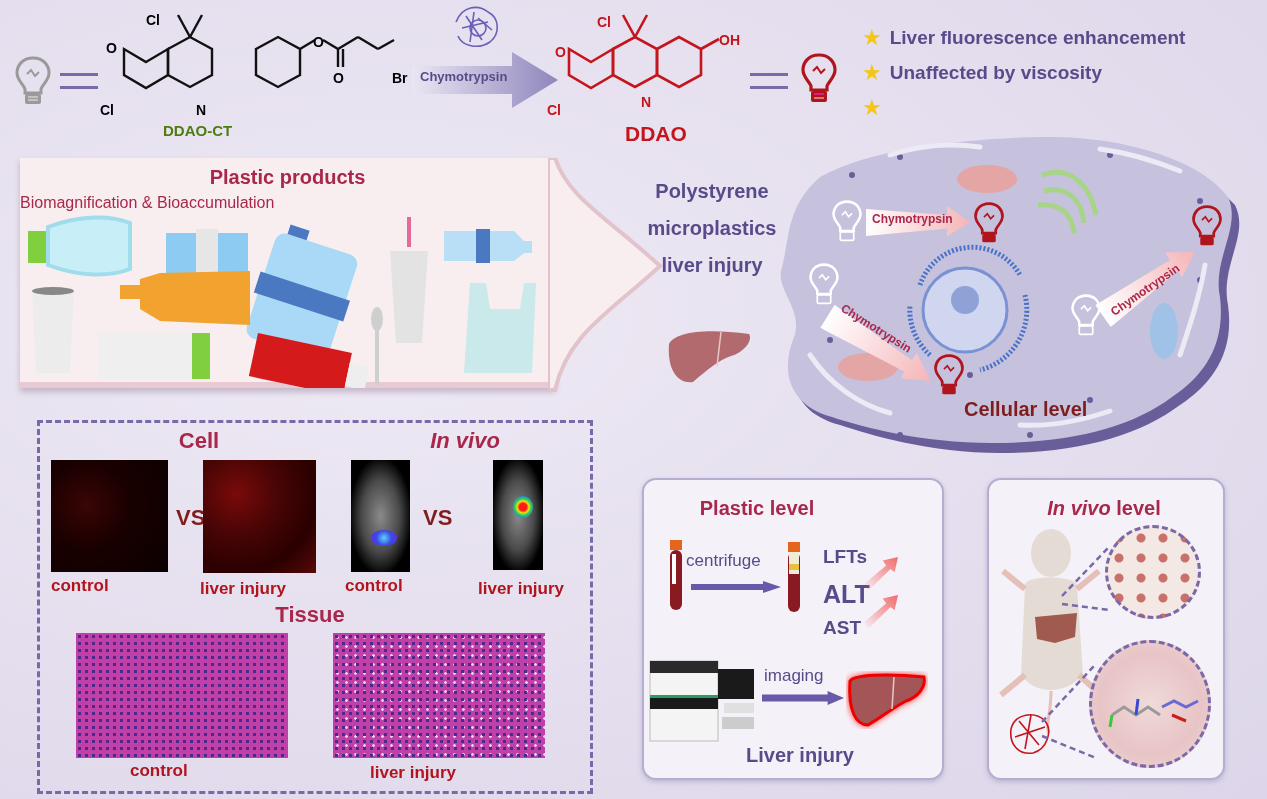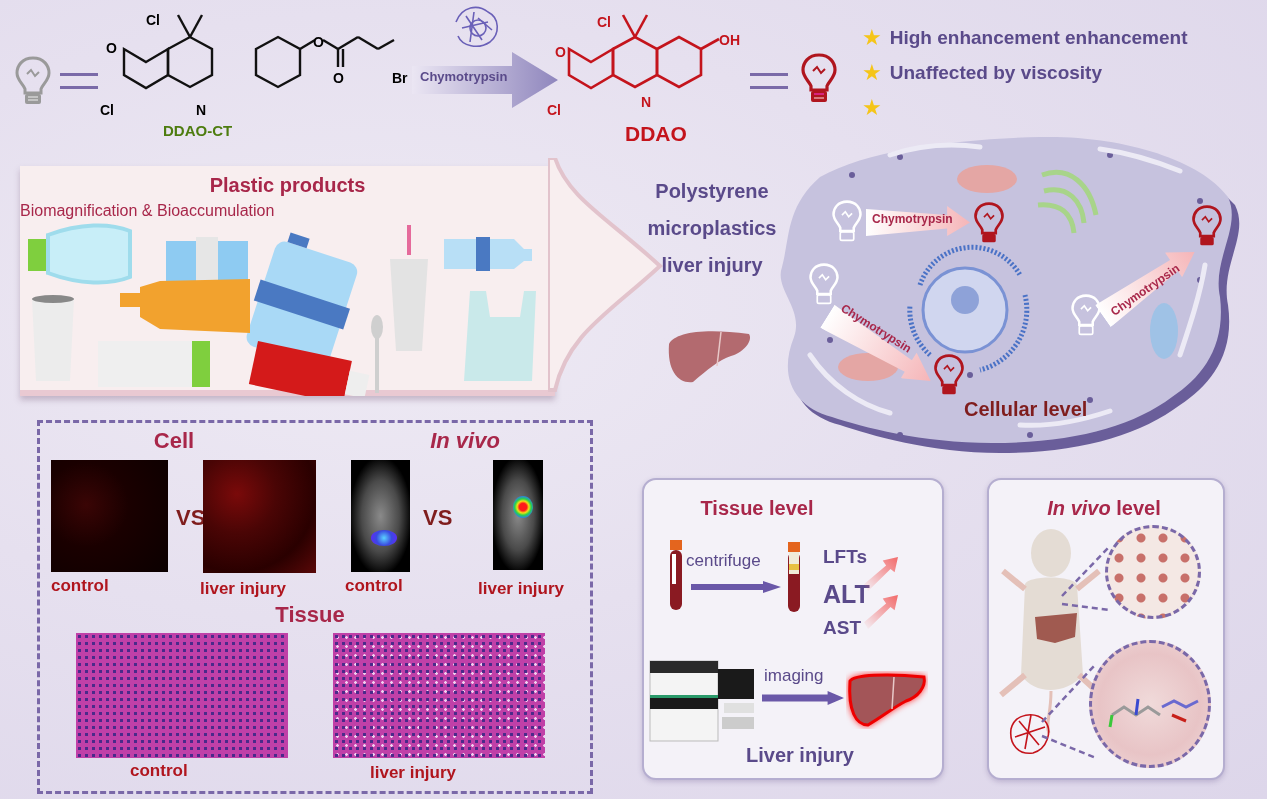--- a/index.html
+++ b/index.html
@@ -9,21 +9,21 @@
     font-family: "Liberation Sans", "DejaVu Sans", sans-serif;
     background: radial-gradient(ellipse at 30% 40%, #eeeaf4 0%, #e6e0ef 45%, #ddd6ea 100%);
   }
   .abs { position: absolute; }
   .mol-label { font-weight: 700; font-size: 14px; }
   .purple-text { color: #5a4a8a; font-weight: 700; }
   .red-text { color: #7f1d1d; font-weight: 700; }
 
   
   .plastic-box {
-    left: 20px; top: 166px; width: 535px; height: 230px;
+    left: 20px; top: 158px; width: 535px; height: 230px;
     background: #f8eeef;
     box-shadow: 0 4px 6px rgba(120,90,120,0.35);
     border-bottom: 6px solid #e9c9d2;
   }
   .plastic-arrow {
     left: 548px; top: 158px; width: 120px; height: 236px;
   }
 
   
   .evidence-box {
@@ -123,21 +123,21 @@
   <path d="M19 3 C8 3 3 11 3 18 C3 25 9 29 11 34 L11 38 L27 38 L27 34 C29 29 35 25 35 18 C35 11 30 3 19 3 Z" fill="none" stroke="#b0151e" stroke-width="3.2"></path>
   <path d="M13 19 L17 15 L21 21 L25 17" fill="none" stroke="#b0151e" stroke-width="2"></path>
   <rect x="11" y="39" width="16" height="11" rx="2" fill="#b0151e"></rect>
   <line x1="14" y1="42" x2="24" y2="42" stroke="#f3d" stroke-width="1"></line>
   <line x1="14" y1="46" x2="24" y2="46" stroke="#fdd" stroke-width="1"></line>
 </svg>
 
 <div class="abs" style="left:862px;top:20px">
   <div style="display:flex;align-items:center;height:35px">
     <span style="color:#f5c518;font-size:22px;margin-right:8px">★</span>
-    <span class="purple-text" style="font-size:19px">High enhancement enhancement</span>
+    <span class="purple-text" style="font-size:19px">Liver fluorescence enhancement</span>
   </div>
   <div style="display:flex;align-items:center;height:35px">
     <span style="color:#f5c518;font-size:22px;margin-right:8px">★</span>
     <span class="purple-text" style="font-size:19px">Unaffected by viscosity</span>
   </div>
   <div style="display:flex;align-items:center;height:35px">
     <span style="color:#f5c518;font-size:22px;margin-right:8px">★</span>
   </div>
 </div>
 
@@ -263,21 +263,21 @@
 
 <div class="abs" style="left:828px;top:300px;width:122px;height:30px;background:linear-gradient(90deg,#fff,#f5b5b8);clip-path:polygon(0 10%,78% 30%,78% 0,100% 55%,78% 100%,78% 75%,0 100%);transform:rotate(32deg);transform-origin:left center"></div>
 <div class="abs" style="left:842px;top:300px;font-size:12px;font-weight:700;color:#a8274a;transform:rotate(32deg);transform-origin:left center">Chymotrypsin</div>
 
 <div class="abs" style="left:1102px;top:300px;width:112px;height:30px;background:linear-gradient(90deg,#fff,#f5b5b8);clip-path:polygon(0 10%,78% 30%,78% 0,100% 55%,78% 100%,78% 75%,0 100%);transform:rotate(-35deg);transform-origin:left center"></div>
 <div class="abs" style="left:1112px;top:306px;font-size:12px;font-weight:700;color:#a8274a;transform:rotate(-35deg);transform-origin:left center">Chymotrypsin</div>
 
 <div class="abs red-text" style="left:964px;top:398px;font-size:20px">Cellular level</div>
 
 <div class="abs evidence-box"></div>
-<div class="abs section-title" style="left:134px;top:428px;width:80px">Cell</div>
+<div class="abs section-title" style="left:159px;top:428px;width:80px">Cell</div>
 <div class="abs section-title" style="left:410px;top:428px;width:110px;font-style:italic">In vivo</div>
 
 <div class="abs micro" style="left:51px;top:460px;width:117px;height:112px;background:radial-gradient(circle at 30% 40%,#3a0505 0,#1a0000 40%,#0b0000 100%)"></div>
 <div class="abs red-text" style="left:176px;top:505px;font-size:22px">VS</div>
 <div class="abs micro" style="left:203px;top:460px;width:113px;height:113px;background:radial-gradient(circle at 30% 30%,#7a0a0a 0,#4a0505 35%,#2a0000 70%,#5a0808 100%)"></div>
 <div class="abs caption" style="left:51px;top:576px;width:117px">control</div>
 <div class="abs caption" style="left:200px;top:579px;width:120px">liver injury</div>
 
 <div class="abs micro" style="left:351px;top:460px;width:59px;height:112px;background:radial-gradient(ellipse at 50% 50%,#8a8a8a 0,#4a4a4a 45%,#000 75%)">
   <div style="position:absolute;left:20px;top:70px;width:26px;height:16px;border-radius:50%;background:radial-gradient(circle,#5ad2ff 0,#3a4ae0 50%,#6a20ff 100%)"></div>
@@ -289,21 +289,21 @@
 <div class="abs caption" style="left:345px;top:576px;width:75px">control</div>
 <div class="abs caption" style="left:478px;top:579px;width:110px">liver injury</div>
 
 <div class="abs section-title" style="left:260px;top:602px;width:100px">Tissue</div>
 <div class="abs" style="left:76px;top:633px;width:212px;height:125px;background:#c040a8;background-image:radial-gradient(circle,#4a2a8a 1.5px,transparent 2px);background-size:7px 7px"></div>
 <div class="abs" style="left:333px;top:633px;width:212px;height:125px;background:#c040a8;background-image:radial-gradient(circle,#4a2a8a 1.4px,transparent 2px),radial-gradient(circle,#f0d0f0 1px,transparent 1.6px);background-size:7px 7px,9px 9px"></div>
 <div class="abs caption" style="left:130px;top:761px;width:100px">control</div>
 <div class="abs caption" style="left:370px;top:763px;width:120px">liver injury</div>
 
 <div class="abs panel" style="left:642px;top:478px;width:302px;height:302px"></div>
-<div class="abs section-title" style="left:642px;top:497px;width:230px;font-size:20px">Tissue level</div>
+<div class="abs section-title" style="left:642px;top:497px;width:230px;font-size:20px">Plastic level</div>
 <svg class="abs" style="left:668px;top:540px" width="16" height="72" viewBox="0 0 16 72">
     <rect x="2" y="0" width="12" height="10" fill="#e4651e"></rect>
     <rect x="2" y="10" width="12" height="60" rx="6" fill="#8a1a22"></rect>
     <rect x="4" y="14" width="4" height="30" fill="#fff"></rect>
   </svg>
 <div class="abs" style="left:686px;top:551px;font-size:17px;color:#5a4a8a">centrifuge</div>
 <div class="abs" style="left:691px;top:581px;width:90px;height:12px;background:#6a58a8;clip-path:polygon(0 25%,80% 25%,80% 0,100% 50%,80% 100%,80% 75%,0 75%)"></div>
 <svg class="abs" style="left:786px;top:542px" width="16" height="72" viewBox="0 0 16 72">
     <rect x="2" y="0" width="12" height="10" fill="#e4651e"></rect>
     <rect x="2" y="10" width="12" height="60" rx="6" fill="#8a1a22"></rect>

